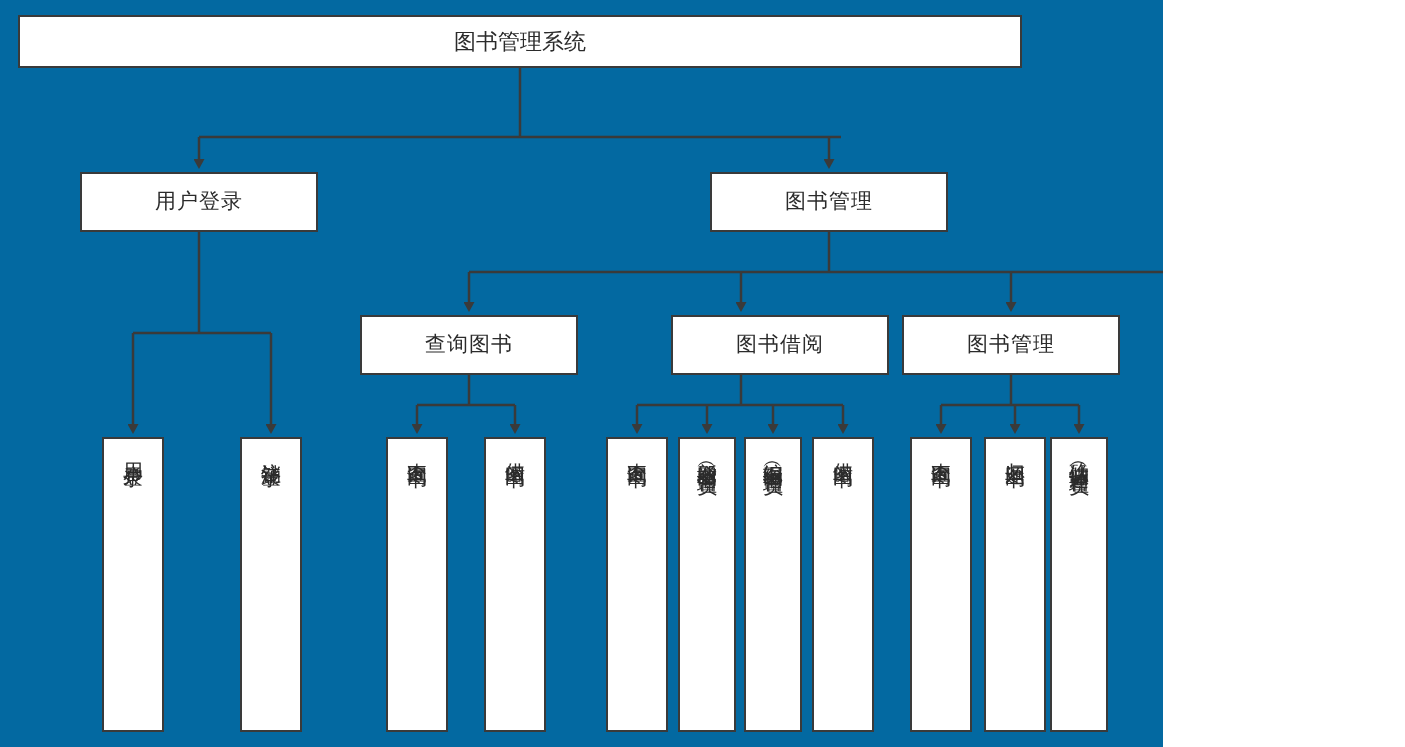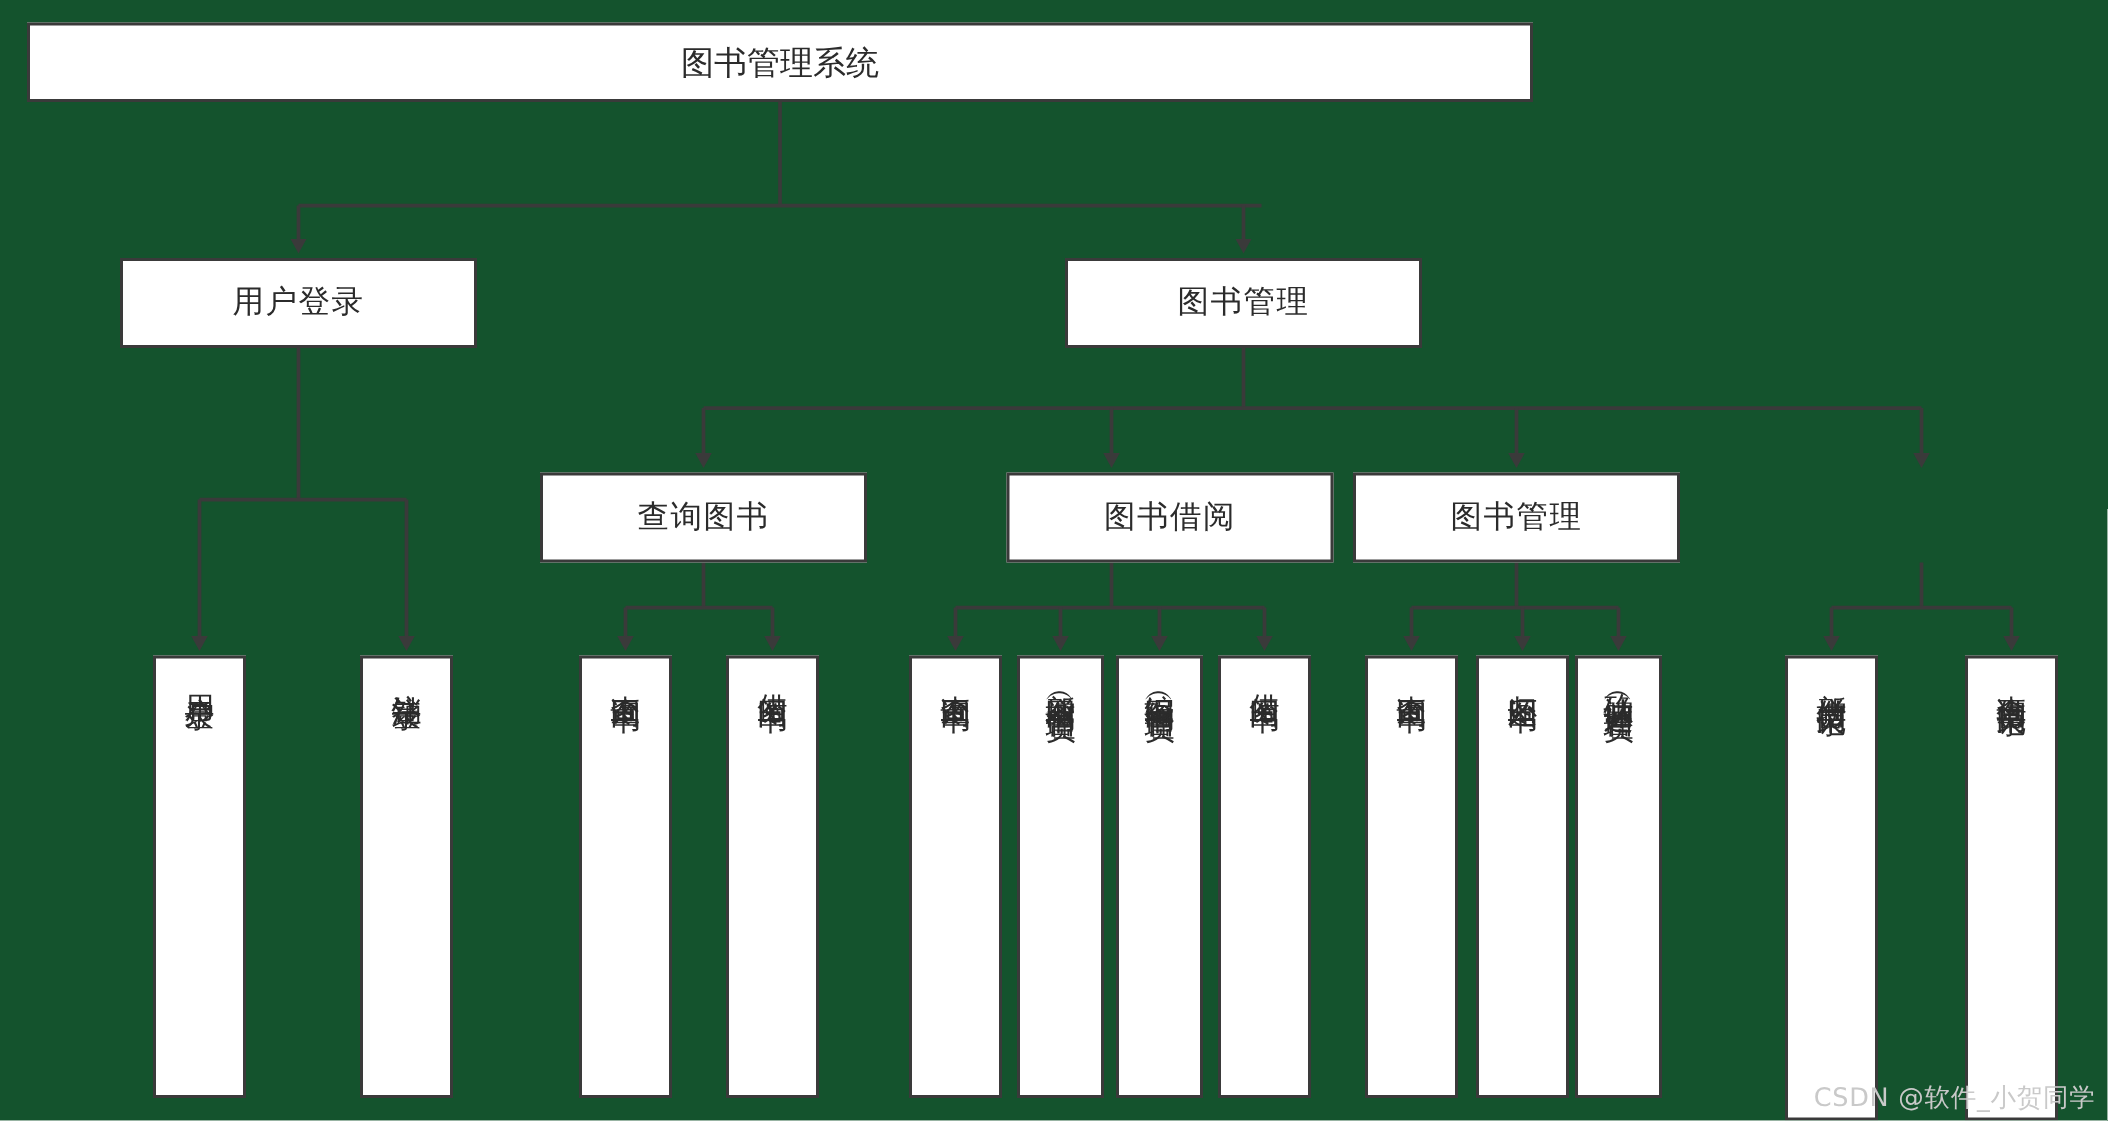--- a/index.html
+++ b/index.html
@@ -2,23 +2,23 @@
 <html><head>
 <meta charset="utf-8">
 <style>
   html, body {
     margin: 0;
     padding: 0;
     background: #ffffff;
   }
   #canvas {
     position: relative;
-    width: 1405px;
+    width: 1163px;
     height: 747px;
-    background: #14532d;
+    background: #0369a1;
     overflow: hidden;
     font-family: "DejaVu Sans", "Liberation Sans", sans-serif;
   }
   #edges {
     position: absolute;
     left: 0;
     top: 0;
     width: 1405px;
     height: 747px;
     pointer-events: none;
@@ -187,15 +187,14 @@
   <div class="node leaf" style="left:1050px; top:437px; width:58px; height:295px;">
     <span class="vlabel">确认归还（管理员）</span>
   </div>
   <div class="node leaf" style="left:1190px; top:437px; width:62px; height:310px;">
     <span class="vlabel">新增借阅记录</span>
   </div>
   <div class="node leaf" style="left:1310px; top:437px; width:62px; height:310px;">
     <span class="vlabel">查询借阅记录</span>
   </div>
 
-  <div class="watermark">CSDN @软件_小贺同学</div>
 
 </div>
 
 </body></html>

